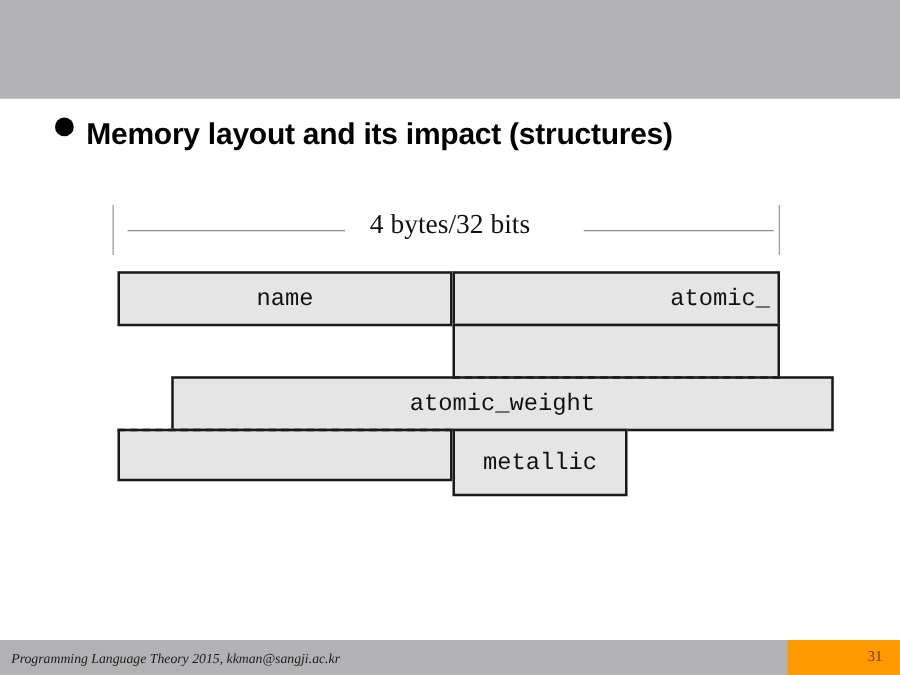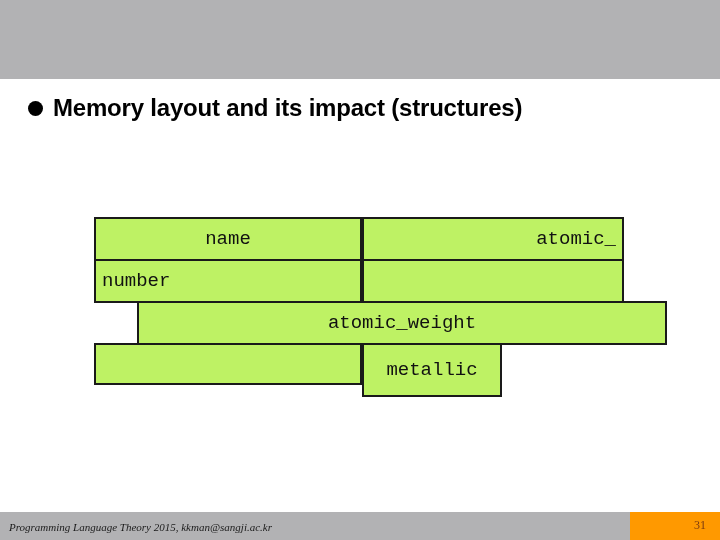--- a/index.html
+++ b/index.html
@@ -31,24 +31,23 @@
   .band-page {
     position: absolute;
     right: 0; bottom: 0;
     width: 90px; height: 28px;
     background: #ff9900;
   }
 
   
   .slide-title {
     position: absolute;
-    left: 28px;
+    left: 44px;
     top: 94px;
     display: flex;
-    align-items: center;
     gap: 10px;
   }
   .bullet-dot {
     width: 15px;
     height: 15px;
     border-radius: 50%;
     background: #000000;
     flex: none;
     display: block;
   }
@@ -110,21 +109,21 @@
   .mem-grid {
     position: absolute;
     left: 6px;
     top: 55px;
     width: 530px;
     height: 168px;
   }
   .cell {
     position: absolute;
     box-sizing: border-box;
-    background: #bef264;
+    background: #e5e5e5;
     border: 2px solid #1a1a1a;
     font-family: "Liberation Mono", monospace;
     font-size: 19px;
     color: #111111;
     display: flex;
     align-items: center;
     white-space: nowrap;
   }
   .cell.center { justify-content: center; }
   .cell.right  { justify-content: flex-end; padding-right: 6px; }
@@ -165,33 +164,37 @@
 <div class="band-bottom"></div>
 <div class="band-page"></div>
 
 <div class="slide-title">
   <span class="bullet-dot"></span>
   <span class="slide-title-text">Memory layout and its impact (structures)</span>
 </div>
 
 <div class="figure">
 
+  <div class="span-ruler">
+    <span class="ruler-tick left"></span>
+    <span class="ruler-tick right"></span>
+    <span class="ruler-line seg-left"></span>
+    <span class="ruler-line seg-right"></span>
+    <span class="ruler-label">4 bytes/32 bits</span>
+  </div>
 
   <div class="mem-grid">
 
     <div class="cell center" style="left:0px; top:0px; width:268px; height:44px;">
       <span>name</span>
     </div>
     <div class="cell right" style="left:268px; top:0px; width:262px; height:44px;">
       <span>atomic_</span>
     </div>
 
-    <div class="cell left" style="left:0px; top:42px; width:268px; height:44px;">
-      <span>number</span>
-    </div>
     <div class="cell left" style="left:268px; top:42px; width:262px; height:44px;">
       <span></span>
     </div>
 
     <div class="cell center" style="left:0px; top:84px; width:530px; height:44px;margin-left:43px;">
       <span>atomic_weight</span>
     </div>
 
     <div class="cell left" style="left:0px; top:126px; width:268px; height:42px;">
       <span></span>

